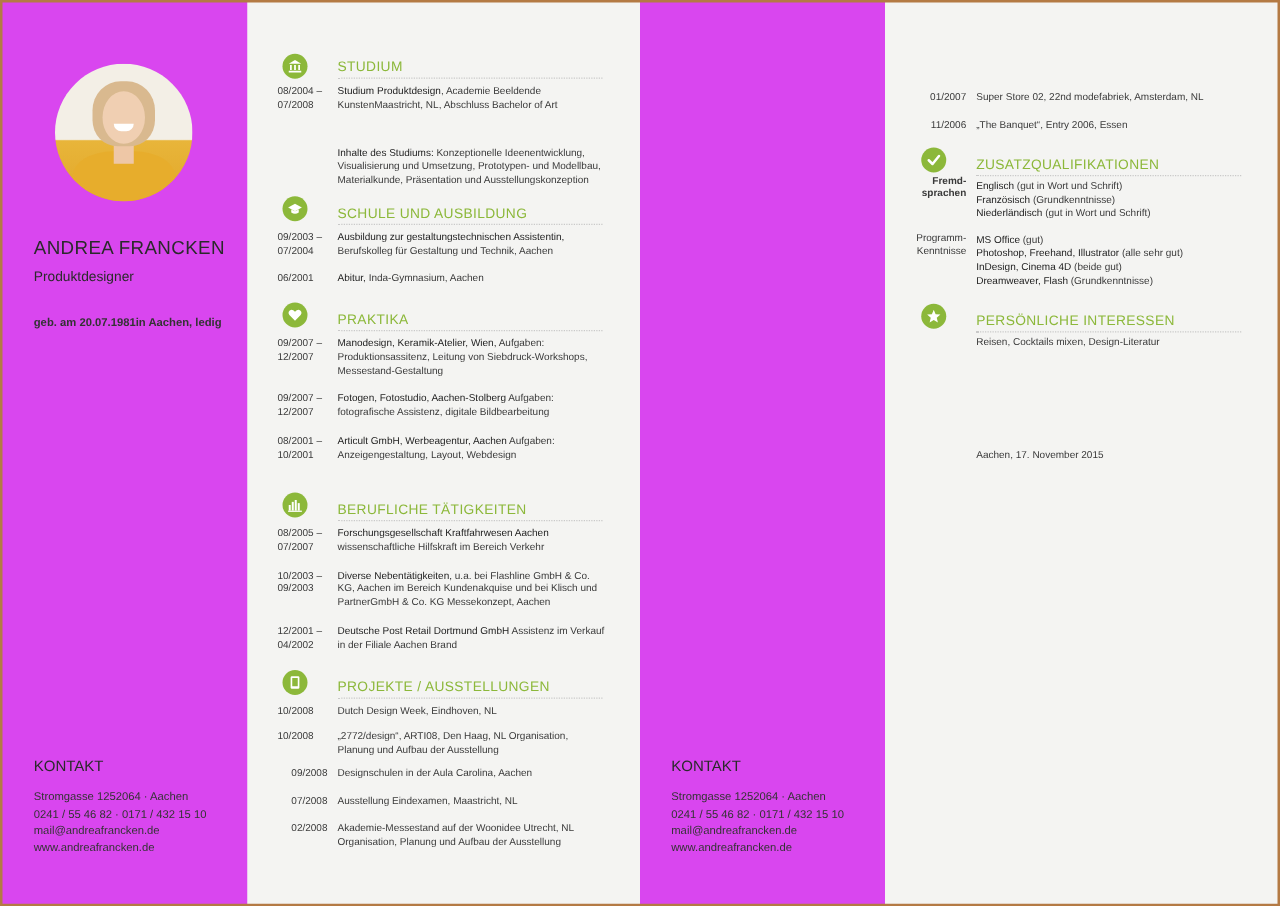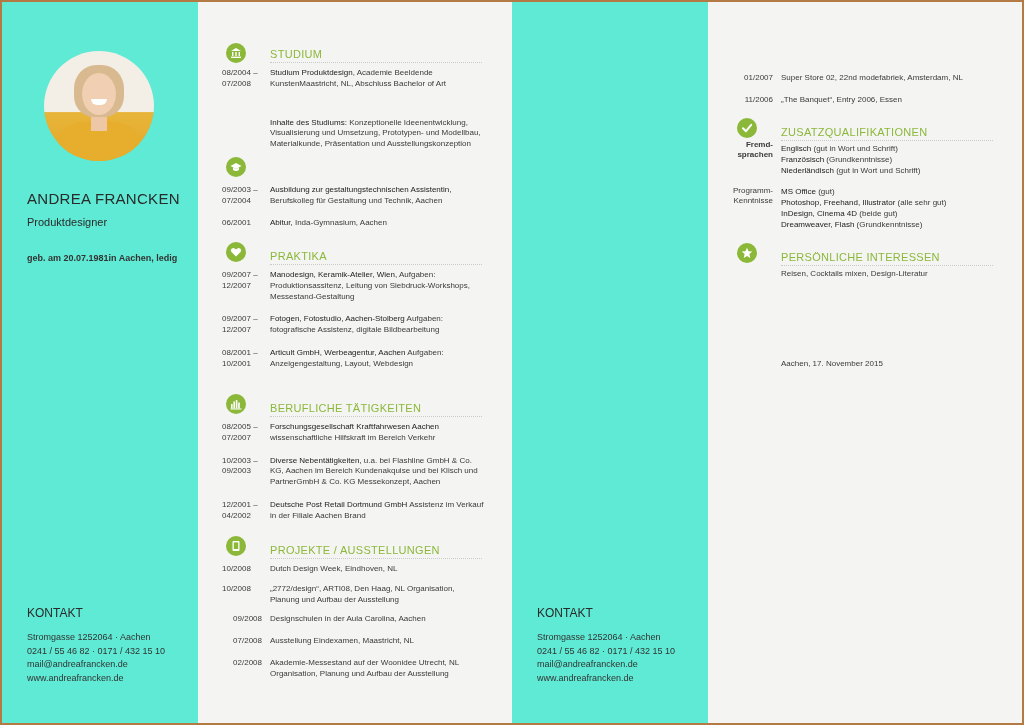--- a/index.html
+++ b/index.html
@@ -1,20 +1,20 @@
 <!DOCTYPE html>
 <html><head>
 <meta charset="utf-8">
 <style>
   * { box-sizing: border-box; margin: 0; padding: 0; }
   html, body { width: 1024px; height: 725px; overflow: hidden; background: #f4f4f2; }
   body { font-family: "Liberation Sans", "DejaVu Sans", sans-serif; color: #2e2e2e; position: relative; }
   .frame { position: absolute; left: 0; top: 0; width: 1024px; height: 725px; border: 2px solid #b47a44; border-top-width: 2px; }
   .col { position: absolute; top: 0; height: 725px; }
-  .col-green { background: #5eead4; }
+  .col-green { background: #d946ef; }
   .col-white { background: #f4f4f2; }
   #col1 { left: 0; width: 198px; }
   #col2 { left: 198px; width: 314px; }
   #col3 { left: 512px; width: 196px; }
   #col4 { left: 708px; width: 316px; }
 
   .photo { position: absolute; left: 44px; top: 51px; width: 110px; height: 110px; border-radius: 50%; overflow: hidden; background: radial-gradient(circle at 50% 38%, #f1d2b6 0 22%, transparent 23%), linear-gradient(180deg, #f3efe6 0%, #f3efe6 55%, #e8b53a 56%, #e2a728 100%); }
   .photo .hair { position: absolute; left: 30px; top: 14px; width: 50px; height: 52px; border-radius: 45% 45% 40% 40%; background: #d9b98f; }
   .photo .face { position: absolute; left: 38px; top: 22px; width: 34px; height: 42px; border-radius: 50%; background: #f0cfb2; }
   .photo .smile { position: absolute; left: 47px; top: 48px; width: 16px; height: 6px; border-radius: 0 0 8px 8px; background: #fff; }
@@ -101,20 +101,21 @@
 </div>
 
 <div class="section" style="left:270px; top:165px;">
   <div class="sec-head">
     <span class="sec-icon">
       <svg viewBox="0 0 12 12">
           <path d="M6 2 L11.5 5 L6 8 L0.5 5 Z" fill="#fff"></path>
           <path d="M3 6.5 V9 Q6 11 9 9 V6.5 L6 8 Z" fill="#fff"></path>
         </svg>
     </span>
+    <span class="sec-title">SCHULE UND AUSBILDUNG</span>
   </div>
   <div class="entry">
     <span class="date" style="white-space:pre;">09/2003 –
 07/2004</span>
     <div class="txt"><b>Ausbildung zur gestaltungstechnischen Assistentin,</b><span> Berufskolleg für Gestaltung und Technik, Aachen</span></div>
   </div>
   <div class="entry" style="margin-top:11px;">
     <span class="date" style="white-space:pre;">06/2001</span>
     <div class="txt"><b>Abitur,</b><span> Inda-Gymnasium, Aachen</span></div>
   </div>

